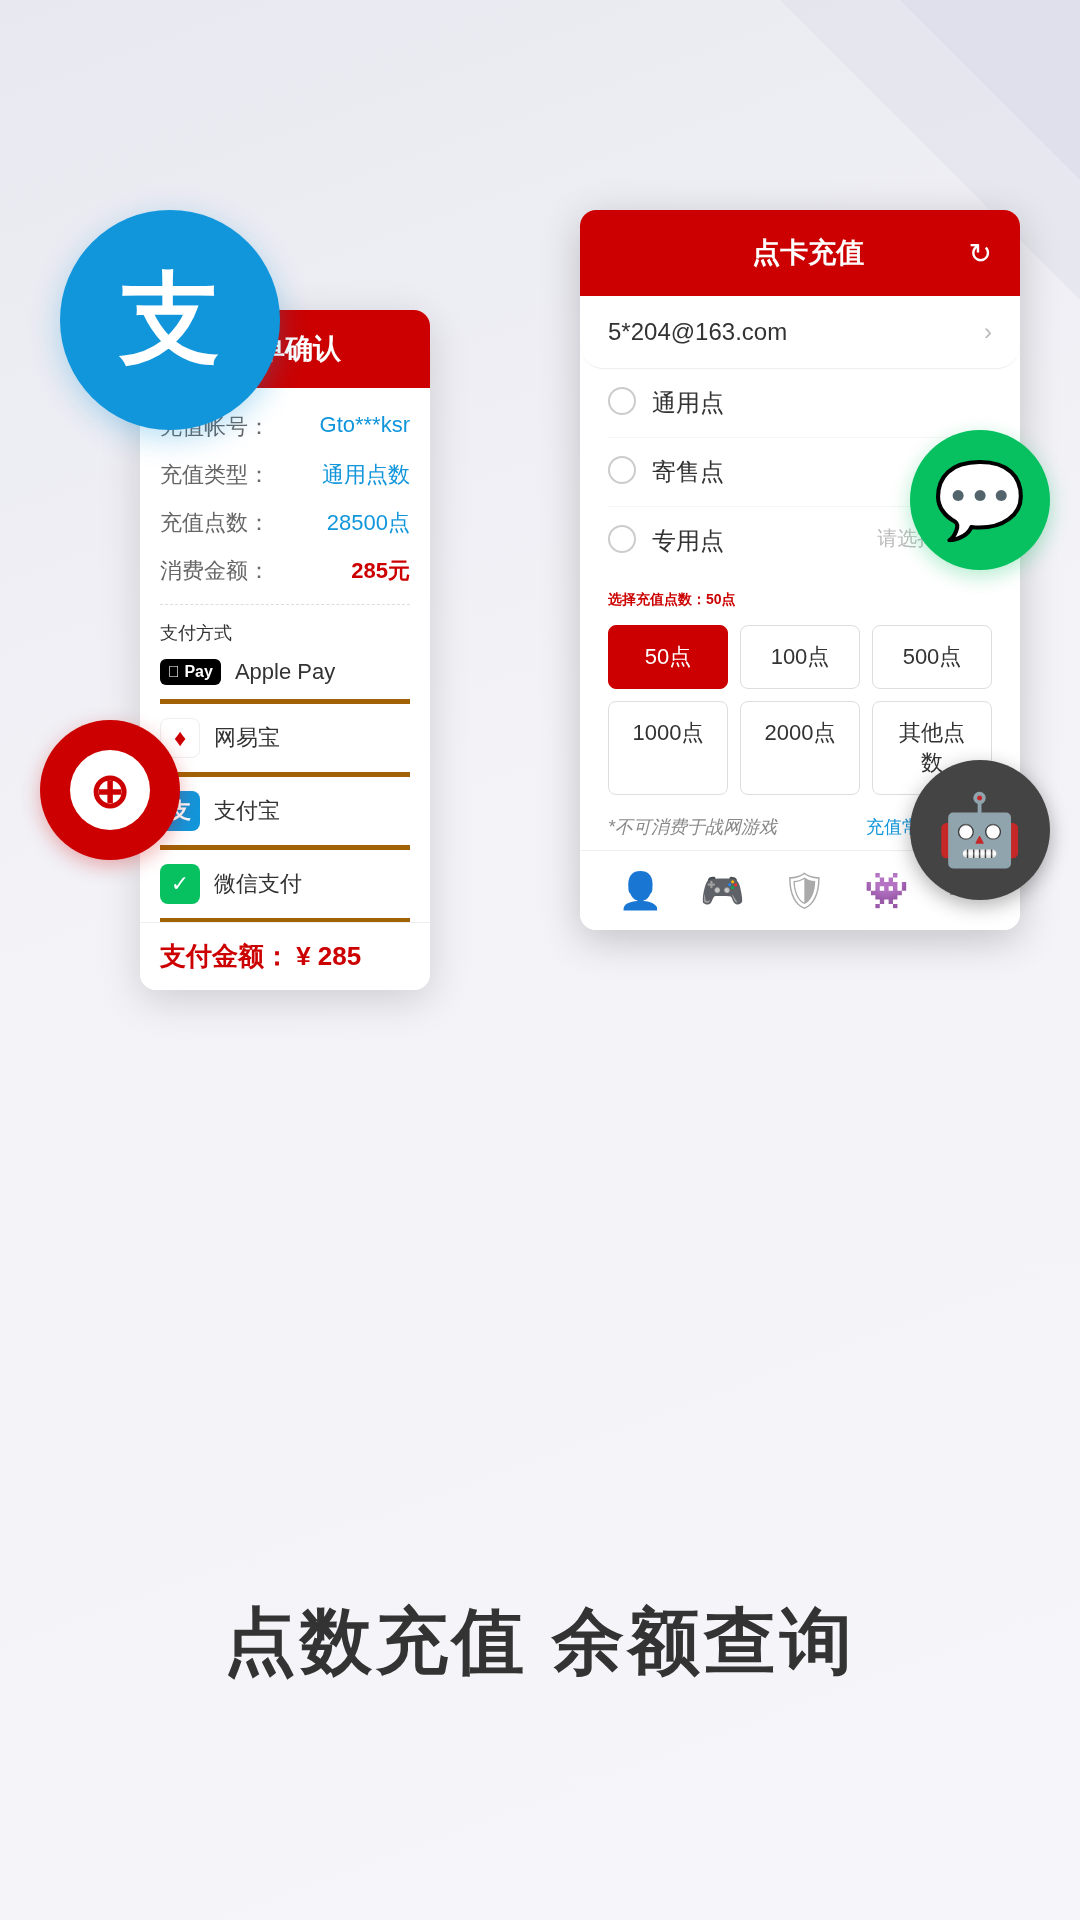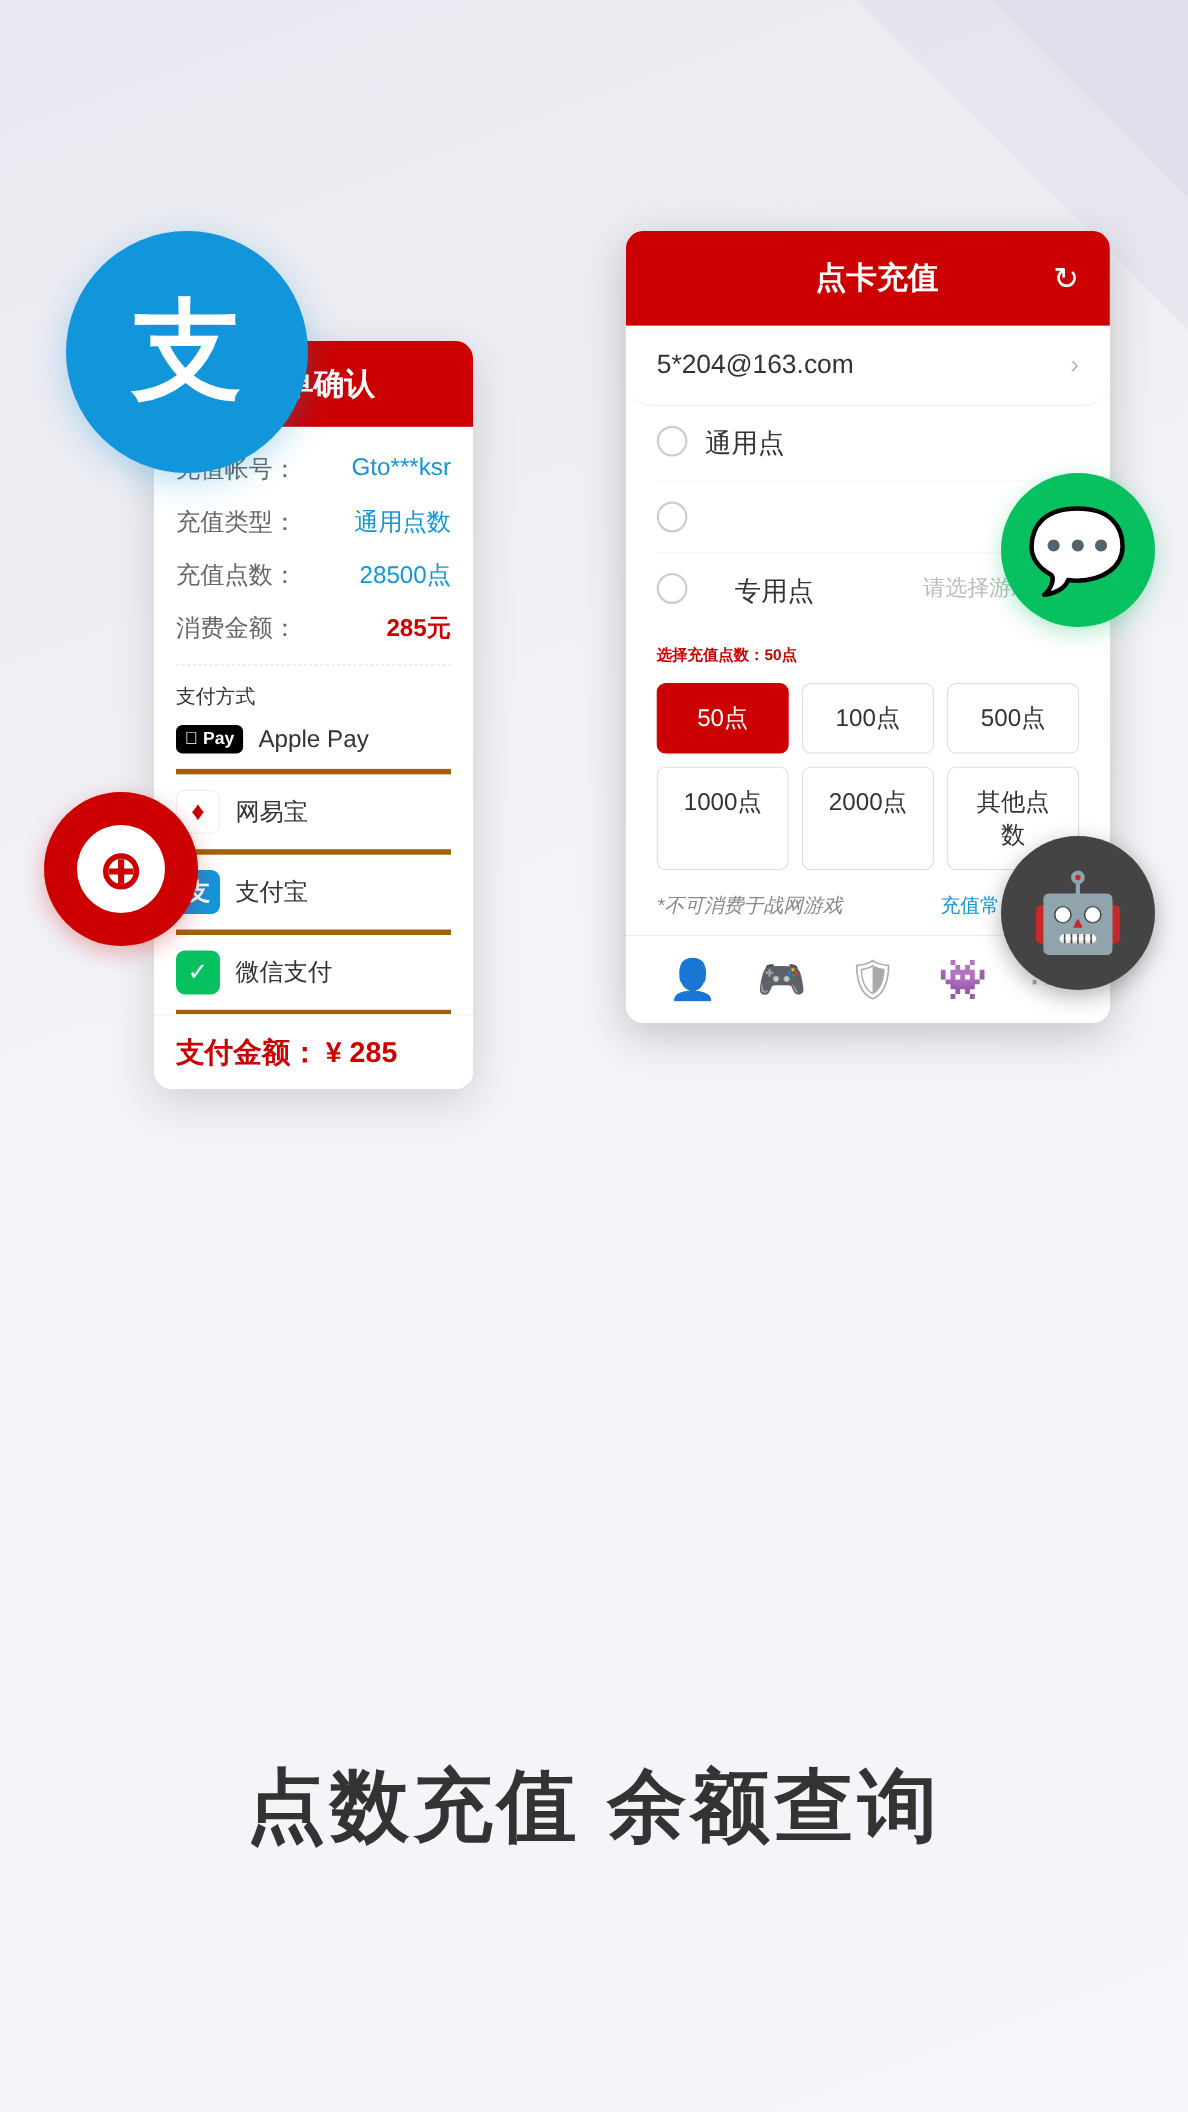--- a/index.html
+++ b/index.html
@@ -241,21 +241,21 @@
     }
     .payment-total span {
       color: #cc0000;
       font-weight: bold;
       font-size: 26px;
     }
 
     
     .right-card {
       position: absolute;
-      right: 11px;
+      right: 0;
       top: 50px;
       width: 440px;
       height: 720px;
       background: white;
       border-radius: 16px;
       box-shadow: 0 10px 40px rgba(0,0,0,0.2);
       overflow: hidden;
       z-index: 6;
     }
 
@@ -301,21 +301,21 @@
 
     .radio-group {
       padding: 0 28px;
     }
     .radio-item {
       display: flex;
       align-items: flex-start;
       padding: 18px 0;
       border-bottom: 1px solid #f5f5f5;
     }
-    .radio-item:last-child { border-bottom: none; gap: 27px; }
+    .radio-item:last-child { border-bottom: none; }
     .radio-circle {
       width: 28px;
       height: 28px;
       border-radius: 50%;
       border: 2px solid #ccc;
       margin-right: 16px;
       display: flex;
       align-items: center;
       justify-content: center;
       flex-shrink: 0;
@@ -548,20 +548,21 @@
         <span class="email-arrow">›</span>
       </div>
 
       <div class="radio-group">
         <div class="radio-item">
           <div class="radio-circle"></div>
           <span class="radio-label">通用点</span>
         </div>
         <div class="radio-item">
           <div class="radio-circle"></div>
+          <span class="radio-label">寄售点</span>
         </div>
         <div class="radio-item">
           <div class="radio-circle"></div>
           <span class="radio-label">专用点</span>
           <span class="radio-hint">请选择游戏</span>
           <span class="radio-arrow">›</span>
         </div>
       </div>
 
       <div class="points-label">

